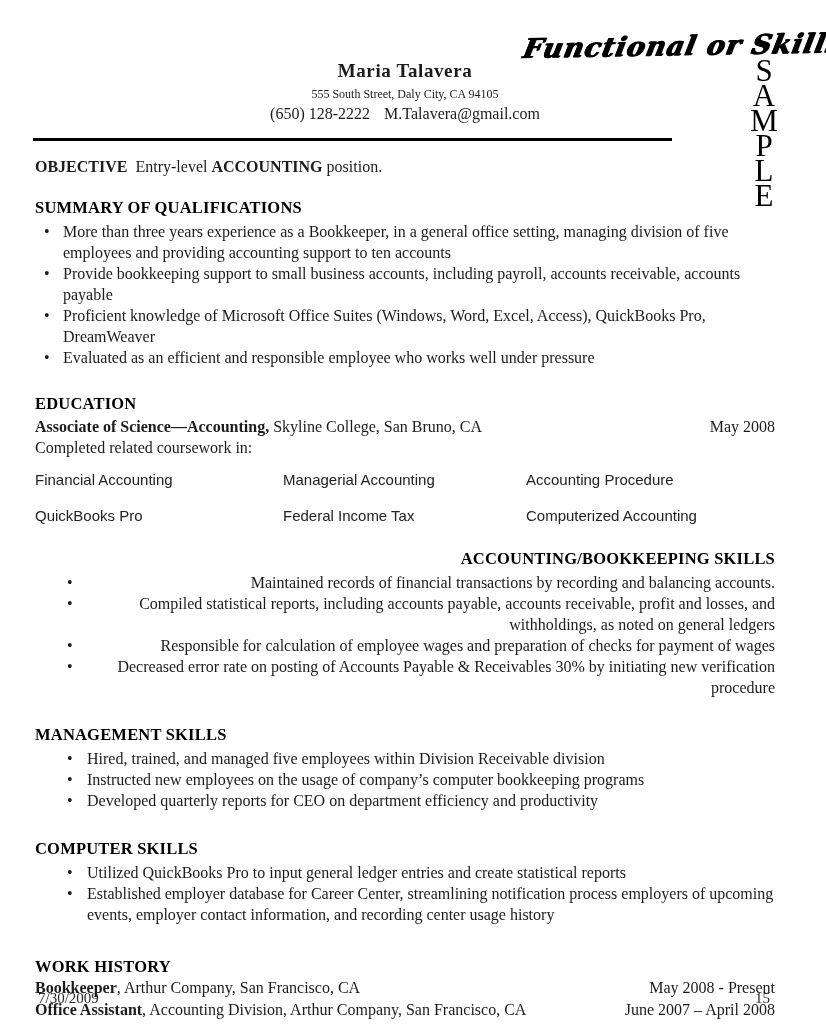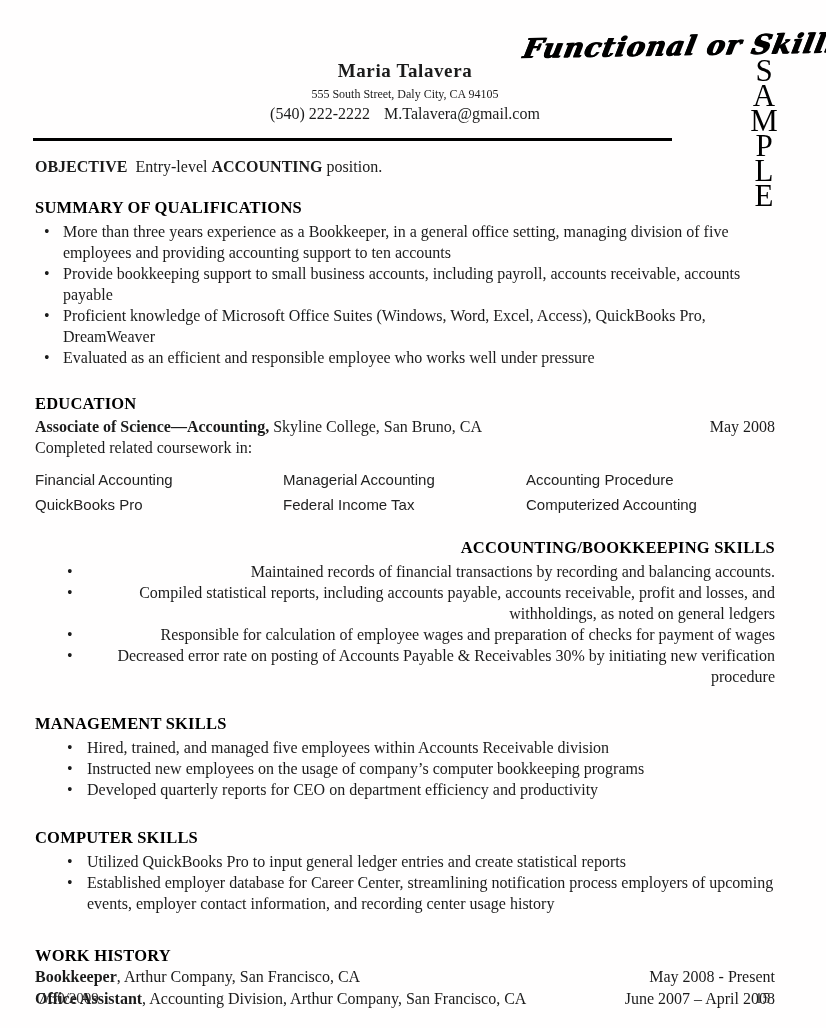--- a/index.html
+++ b/index.html
@@ -115,21 +115,21 @@
   .degree-line {
     display: flex;
     line-height: 21px;
     margin-top: 2px;
   }
   .degree-date { margin-left: auto; }
   .coursework-intro { line-height: 21px; }
   .courses-grid {
     display: grid;
     grid-template-columns: 248px 243px 1fr;
-    row-gap: 8px;
+    row-gap: 19px;
     margin-top: 13px;
     font-family: "Liberation Sans", sans-serif;
     font-size: 15px;
     color: #222;
   }
   .job-row {
     display: flex;
     line-height: 21.5px;
   }
   .job-date { margin-left: auto; white-space: nowrap; }
@@ -156,21 +156,21 @@
     <span>A</span>
     <span>M</span>
     <span>P</span>
     <span>L</span>
     <span>E</span>
   </div>
 
   <div class="header-block">
     <div class="person-name">Maria Talavera</div>
     <div class="person-address">555 South Street, Daly City, CA 94105</div>
-    <div class="person-contact"><span>(540) 222-2222</span><span class="contact-sep"></span><span>M.Talavera@gmail.com</span></div>
+    <div class="person-contact"><span>(650) 128-2222</span><span class="contact-sep"></span><span>M.Talavera@gmail.com</span></div>
   </div>
 
   <div class="header-rule"></div>
 
   <div class="content">
 
     <div class="objective-line"><span class="bold">OBJECTIVE</span><span>&nbsp;&nbsp;</span><span>Entry-level </span><span class="bold">ACCOUNTING</span><span> position.</span></div>
 
     <div class="section mt-summary">
       <div class="section-heading">SUMMARY OF QUALIFICATIONS</div>
@@ -205,21 +205,21 @@
         <li>Maintained records of financial transactions by recording and balancing accounts.</li>
         <li>Compiled statistical reports, including accounts payable, accounts receivable, profit and losses, and withholdings, as noted on general ledgers</li>
         <li>Responsible for calculation of employee wages and preparation of checks for payment of wages</li>
         <li>Decreased error rate on posting of Accounts Payable &amp; Receivables 30% by initiating new verification procedure</li>
       </ul>
     </div>
 
     <div class="section mt-mgmt">
       <div class="section-heading">MANAGEMENT SKILLS</div>
       <ul class="bullets indented">
-        <li>Hired, trained, and managed five employees within Accounts Receivable division</li>
+        <li>Hired, trained, and managed five employees within Division Receivable division</li>
         <li>Instructed new employees on the usage of company’s computer bookkeeping programs</li>
         <li>Developed quarterly reports for CEO on department efficiency and productivity</li>
       </ul>
     </div>
 
     <div class="section mt-comp">
       <div class="section-heading">COMPUTER SKILLS</div>
       <ul class="bullets indented">
         <li>Utilized QuickBooks Pro to input general ledger entries and create statistical reports</li>
         <li>Established employer database for Career Center, streamlining notification process employers of upcoming events, employer contact information, and recording center usage history</li>

